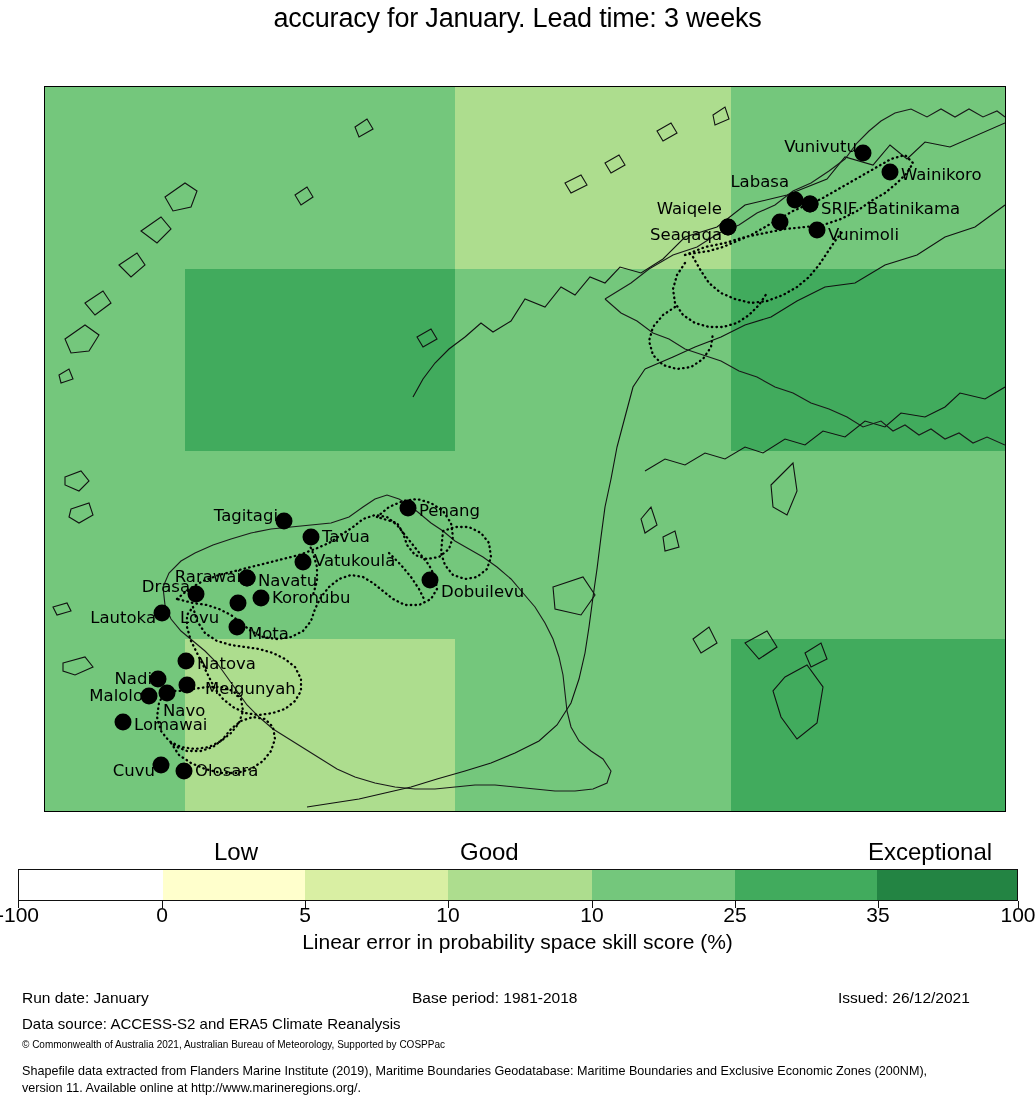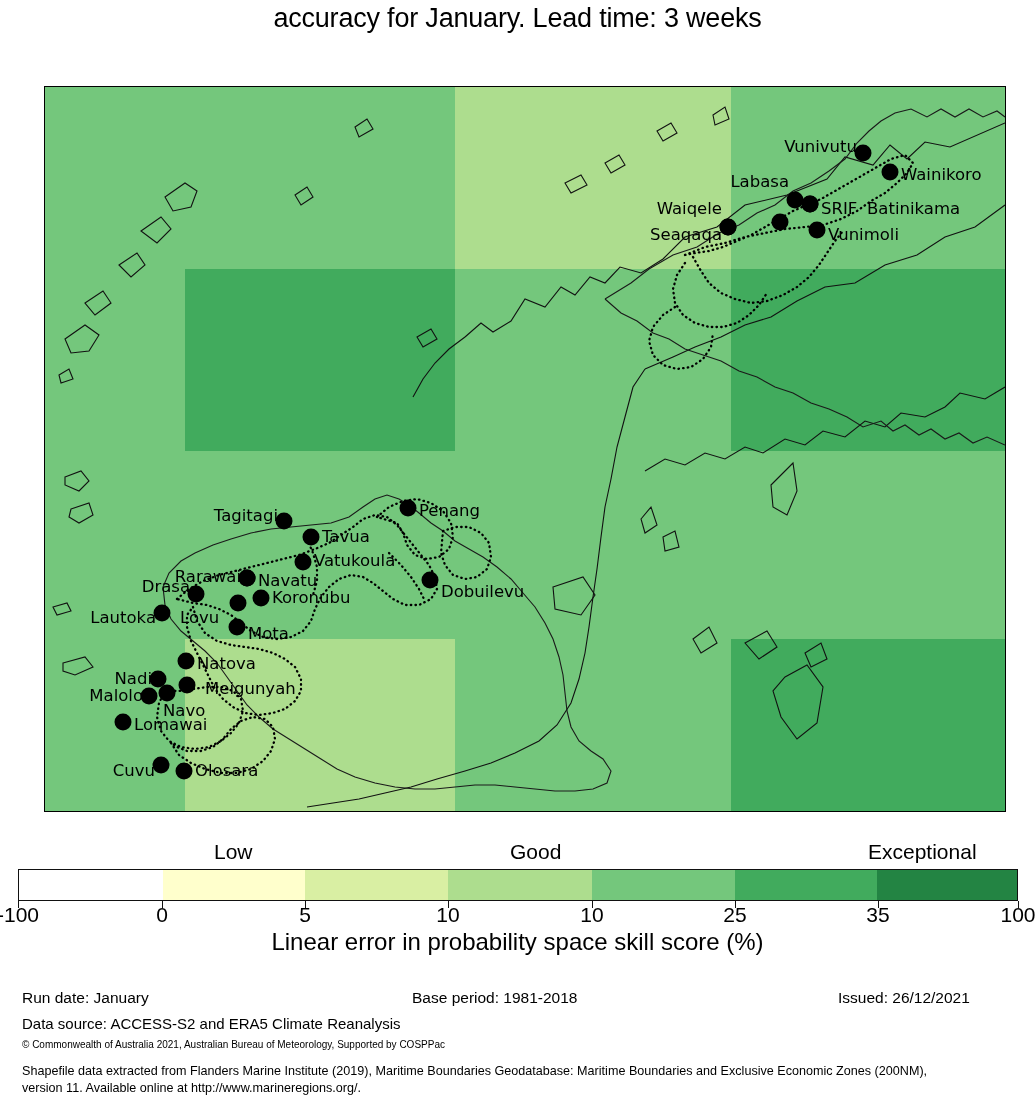--- a/index.html
+++ b/index.html
@@ -28,37 +28,37 @@
   .isle{fill:none;stroke:#111;stroke-width:1.1;}
   .dotline{fill:none;stroke:#000;stroke-width:2.3;stroke-linecap:round;
            stroke-dasharray:0.5 4.2;}
   .stn{fill:#000;}
   .stn-label{
     font-family:"DejaVu Sans", sans-serif;font-size:16.5px;fill:#000;
     dominant-baseline:middle;
   }
   
   #cb-words{position:absolute;left:0;top:840px;width:1035px;height:26px;}
-  #cb-words span{position:absolute;font-size:21px;line-height:24px;white-space:nowrap;}
+  #cb-words span{position:absolute;font-size:24px;line-height:24px;white-space:nowrap;}
   
   #cb{
     position:absolute;left:18px;top:869px;width:1000px;height:32px;
     border:1.4px solid #111;box-sizing:border-box;display:flex;
   }
   #cb .seg{height:100%;}
   #cb-ticks{position:absolute;left:0;top:901px;width:1035px;height:12px;}
   #cb-ticks .tk{position:absolute;top:0;width:1.4px;height:7px;background:#111;}
   #cb-labels{position:absolute;left:0;top:903px;width:1035px;height:26px;}
   #cb-labels span{
     position:absolute;font-size:21px;line-height:24px;
     transform:translateX(-50%);white-space:nowrap;
   }
   #cb-xlabel{
     position:absolute;left:0;top:930px;width:1035px;text-align:center;
-    font-size:24px;line-height:24px;
+    font-size:21px;line-height:24px;
   }
   
   #footer{position:absolute;left:0;top:988px;width:1035px;height:107px;}
   .f-row1{position:absolute;top:0;left:0;width:898px;height:22px;}
   .f-row1 span{position:absolute;font-size:15.5px;line-height:20px;white-space:nowrap;}
   .f-line{position:absolute;left:22px;font-size:15px;line-height:20px;white-space:nowrap;}
   .f-small{position:absolute;left:22px;font-size:12.6px;line-height:17px;white-space:nowrap;}
 </style>
 </head>
 <body>
@@ -251,21 +251,21 @@
         <circle class="stn" cx="116" cy="678" r="8.5"></circle>
         <text class="stn-label" x="110" y="684" text-anchor="end">Cuvu</text>
         <circle class="stn" cx="139" cy="684" r="8.5"></circle>
         <text class="stn-label" x="150" y="684" text-anchor="start">Olosara</text>
       </g>
   </svg>
 </div>
 
 <div id="cb-words">
   <span style="left:214px;">Low</span>
-  <span style="left:510px;">Good</span>
+  <span style="left:460px;">Good</span>
   <span style="left:868px;">Exceptional</span>
 </div>
 
 <div id="cb">
     <div class="seg" style="background: rgb(255, 255, 255); width: 14.4%;"></div>
     <div class="seg" style="background: rgb(255, 255, 204); width: 14.3%;"></div>
     <div class="seg" style="background: rgb(217, 239, 163); width: 14.3%;"></div>
     <div class="seg" style="background: rgb(173, 221, 142); width: 14.4%;"></div>
     <div class="seg" style="background: rgb(116, 199, 124); width: 14.3%;"></div>
     <div class="seg" style="background: rgb(65, 171, 93); width: 14.3%;"></div>

